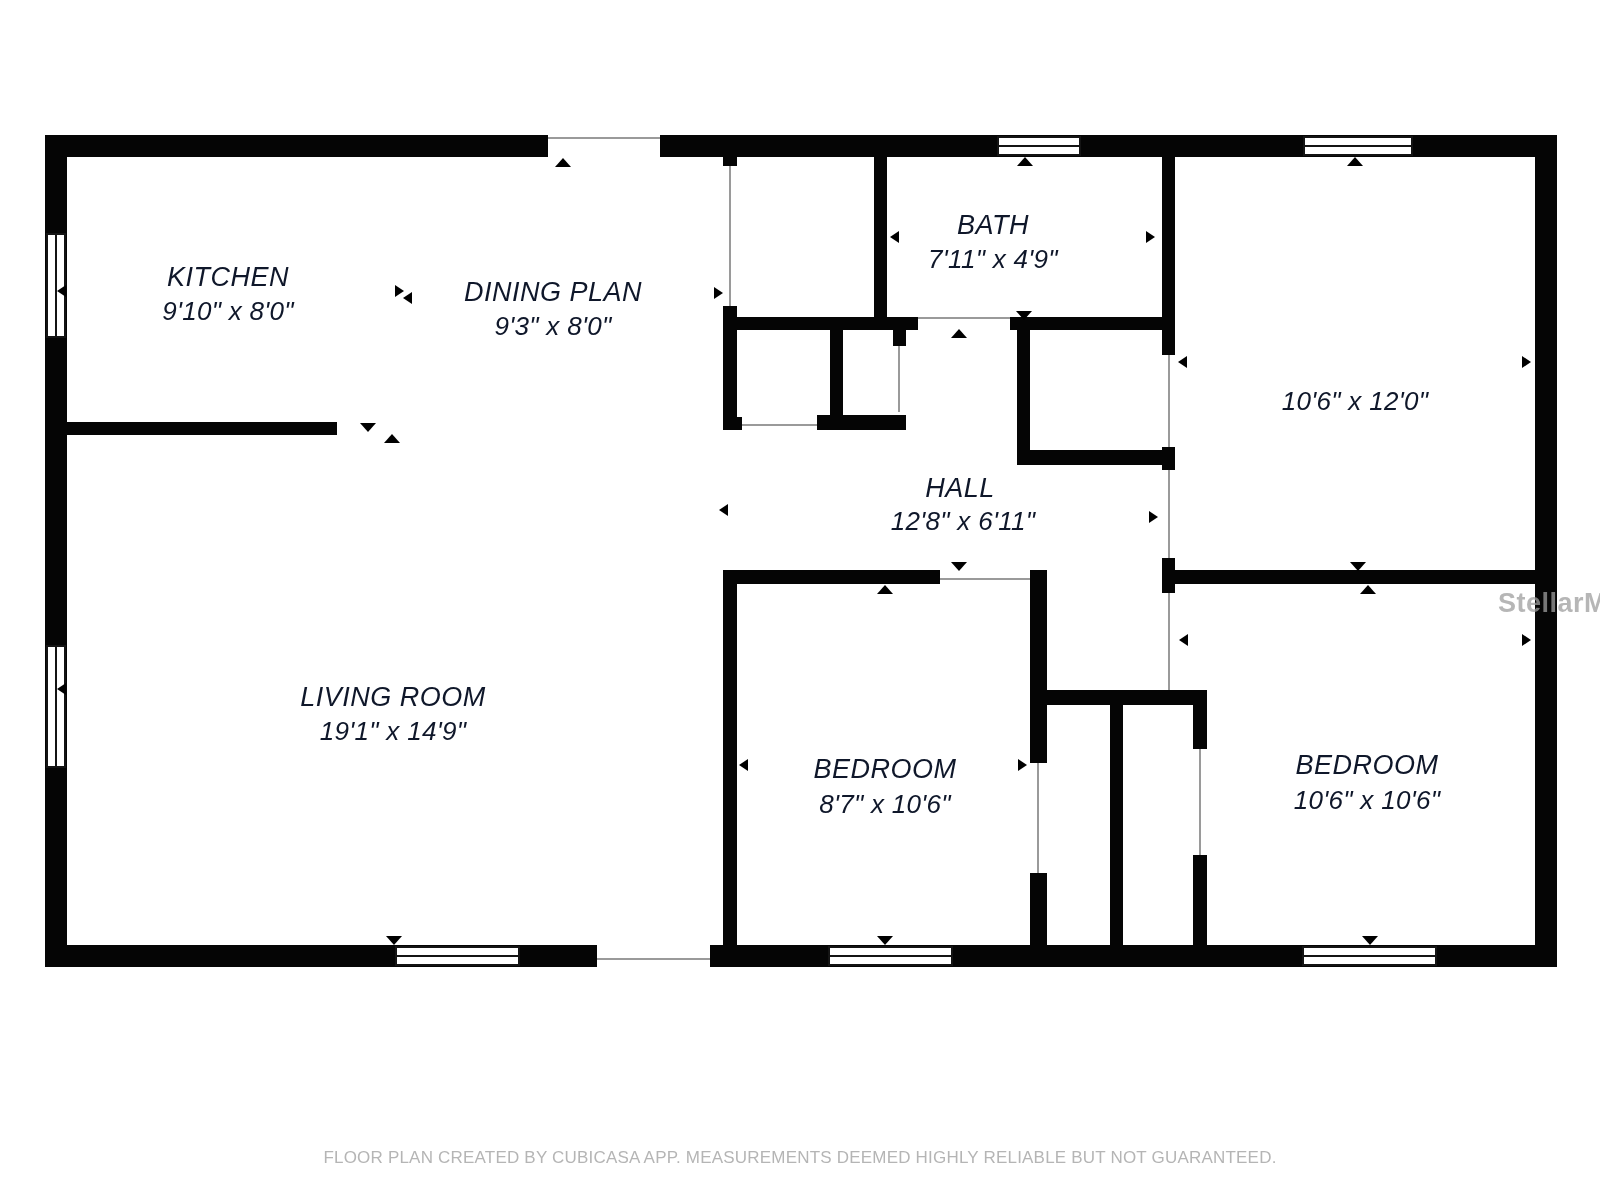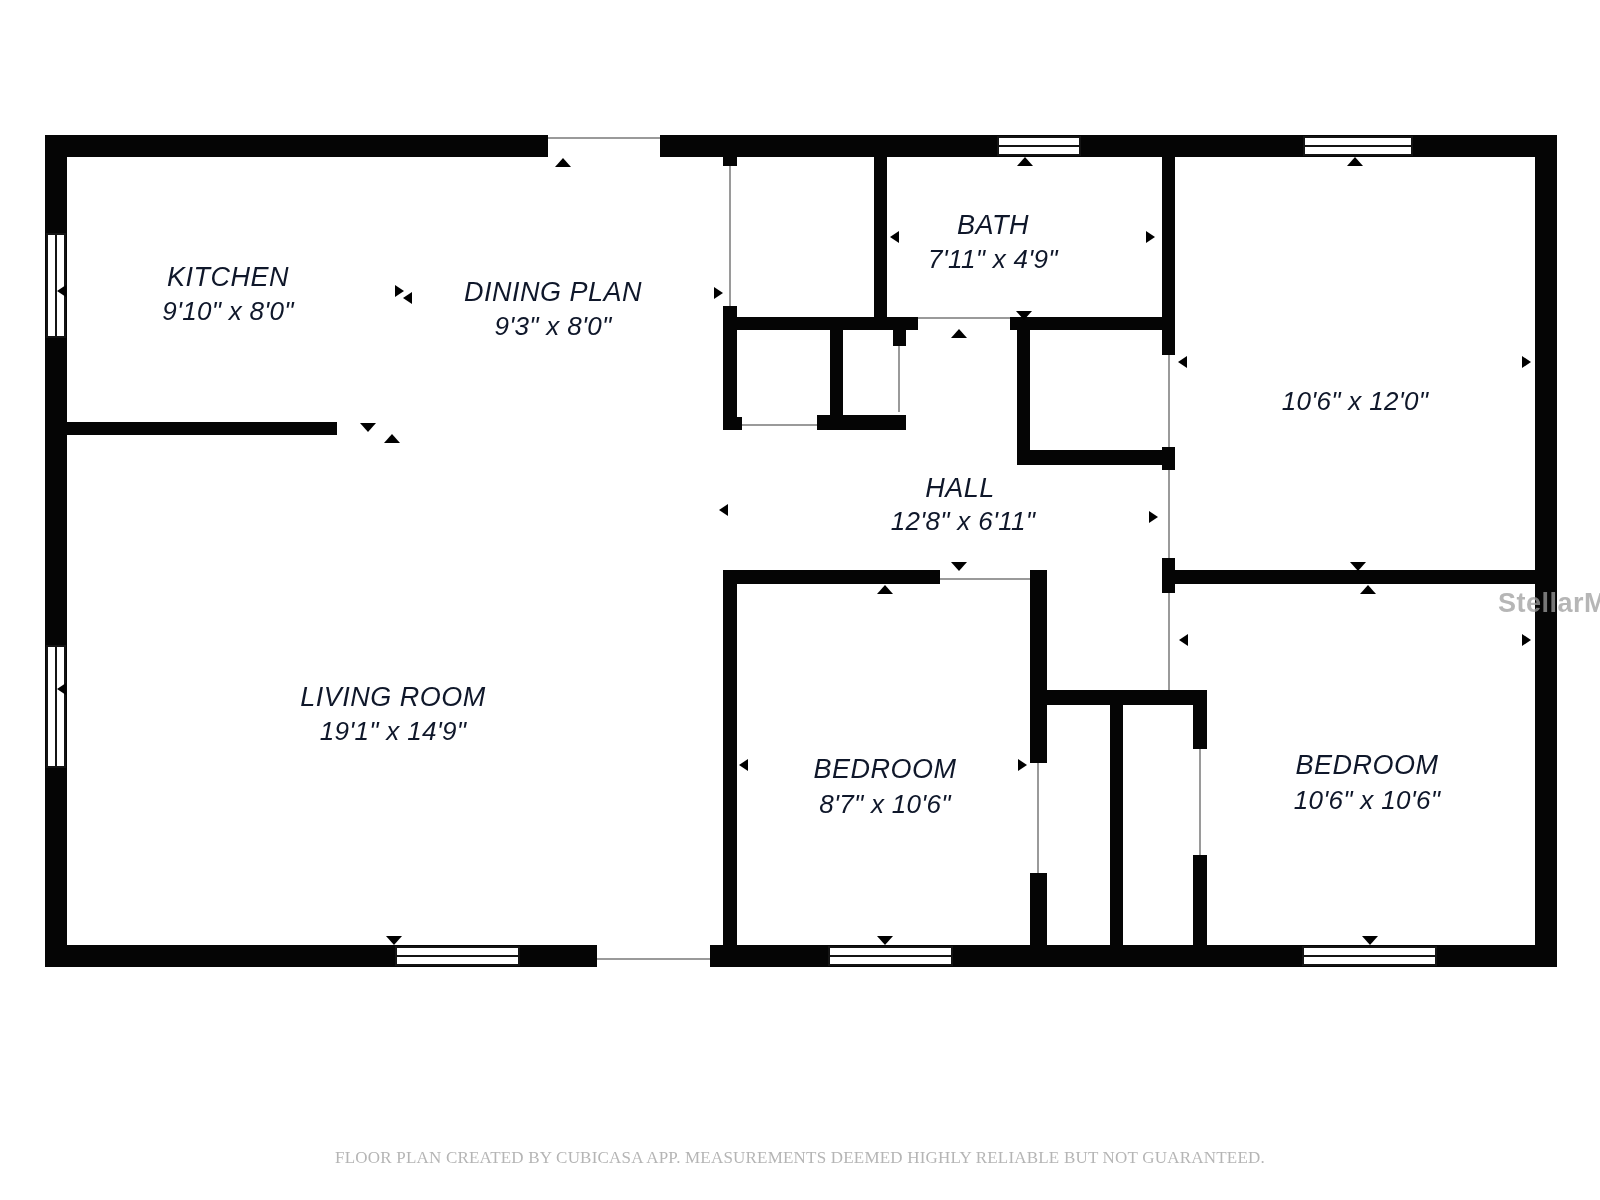--- a/index.html
+++ b/index.html
@@ -16,21 +16,21 @@
        color:#0f172a;font-size:27px;letter-spacing:0.5px;z-index:30;font-style:italic;}
   .dims{font-size:26px;letter-spacing:0.3px;}
   .ar{position:absolute;width:0;height:0;z-index:25;}
   .ar-up{border-left:8px solid transparent;border-right:8px solid transparent;border-bottom:9px solid #000;}
   .ar-down{border-left:8px solid transparent;border-right:8px solid transparent;border-top:9px solid #000;}
   .ar-left{border-top:6px solid transparent;border-bottom:6px solid transparent;border-right:9px solid #000;}
   .ar-right{border-top:6px solid transparent;border-bottom:6px solid transparent;border-left:9px solid #000;}
   #watermark{position:absolute;left:1498px;top:588px;font-size:27px;font-weight:700;
        color:rgba(158,158,158,0.75);letter-spacing:0.5px;z-index:40;white-space:nowrap;}
   #footer{position:absolute;left:800px;top:1158px;transform:translate(-50%,-50%);
-       color:#b5b5b5;font-size:17px;letter-spacing:0.2px;white-space:nowrap;z-index:30;font-family:Liberation Serif, serif;}
+       color:#b5b5b5;font-size:17px;letter-spacing:0.2px;white-space:nowrap;z-index:30;}
 </style>
 </head>
 <body>
 
 <div id="plan">
 
   <div class="wall" style="left:45px;top:135px;width:1512px;height:22px;"></div>
   <div class="wall" style="left:45px;top:135px;width:22px;height:832px;"></div>
   <div class="wall" style="left:1535px;top:135px;width:22px;height:832px;"></div>
   <div class="wall" style="left:45px;top:945px;width:1512px;height:22px;"></div>

